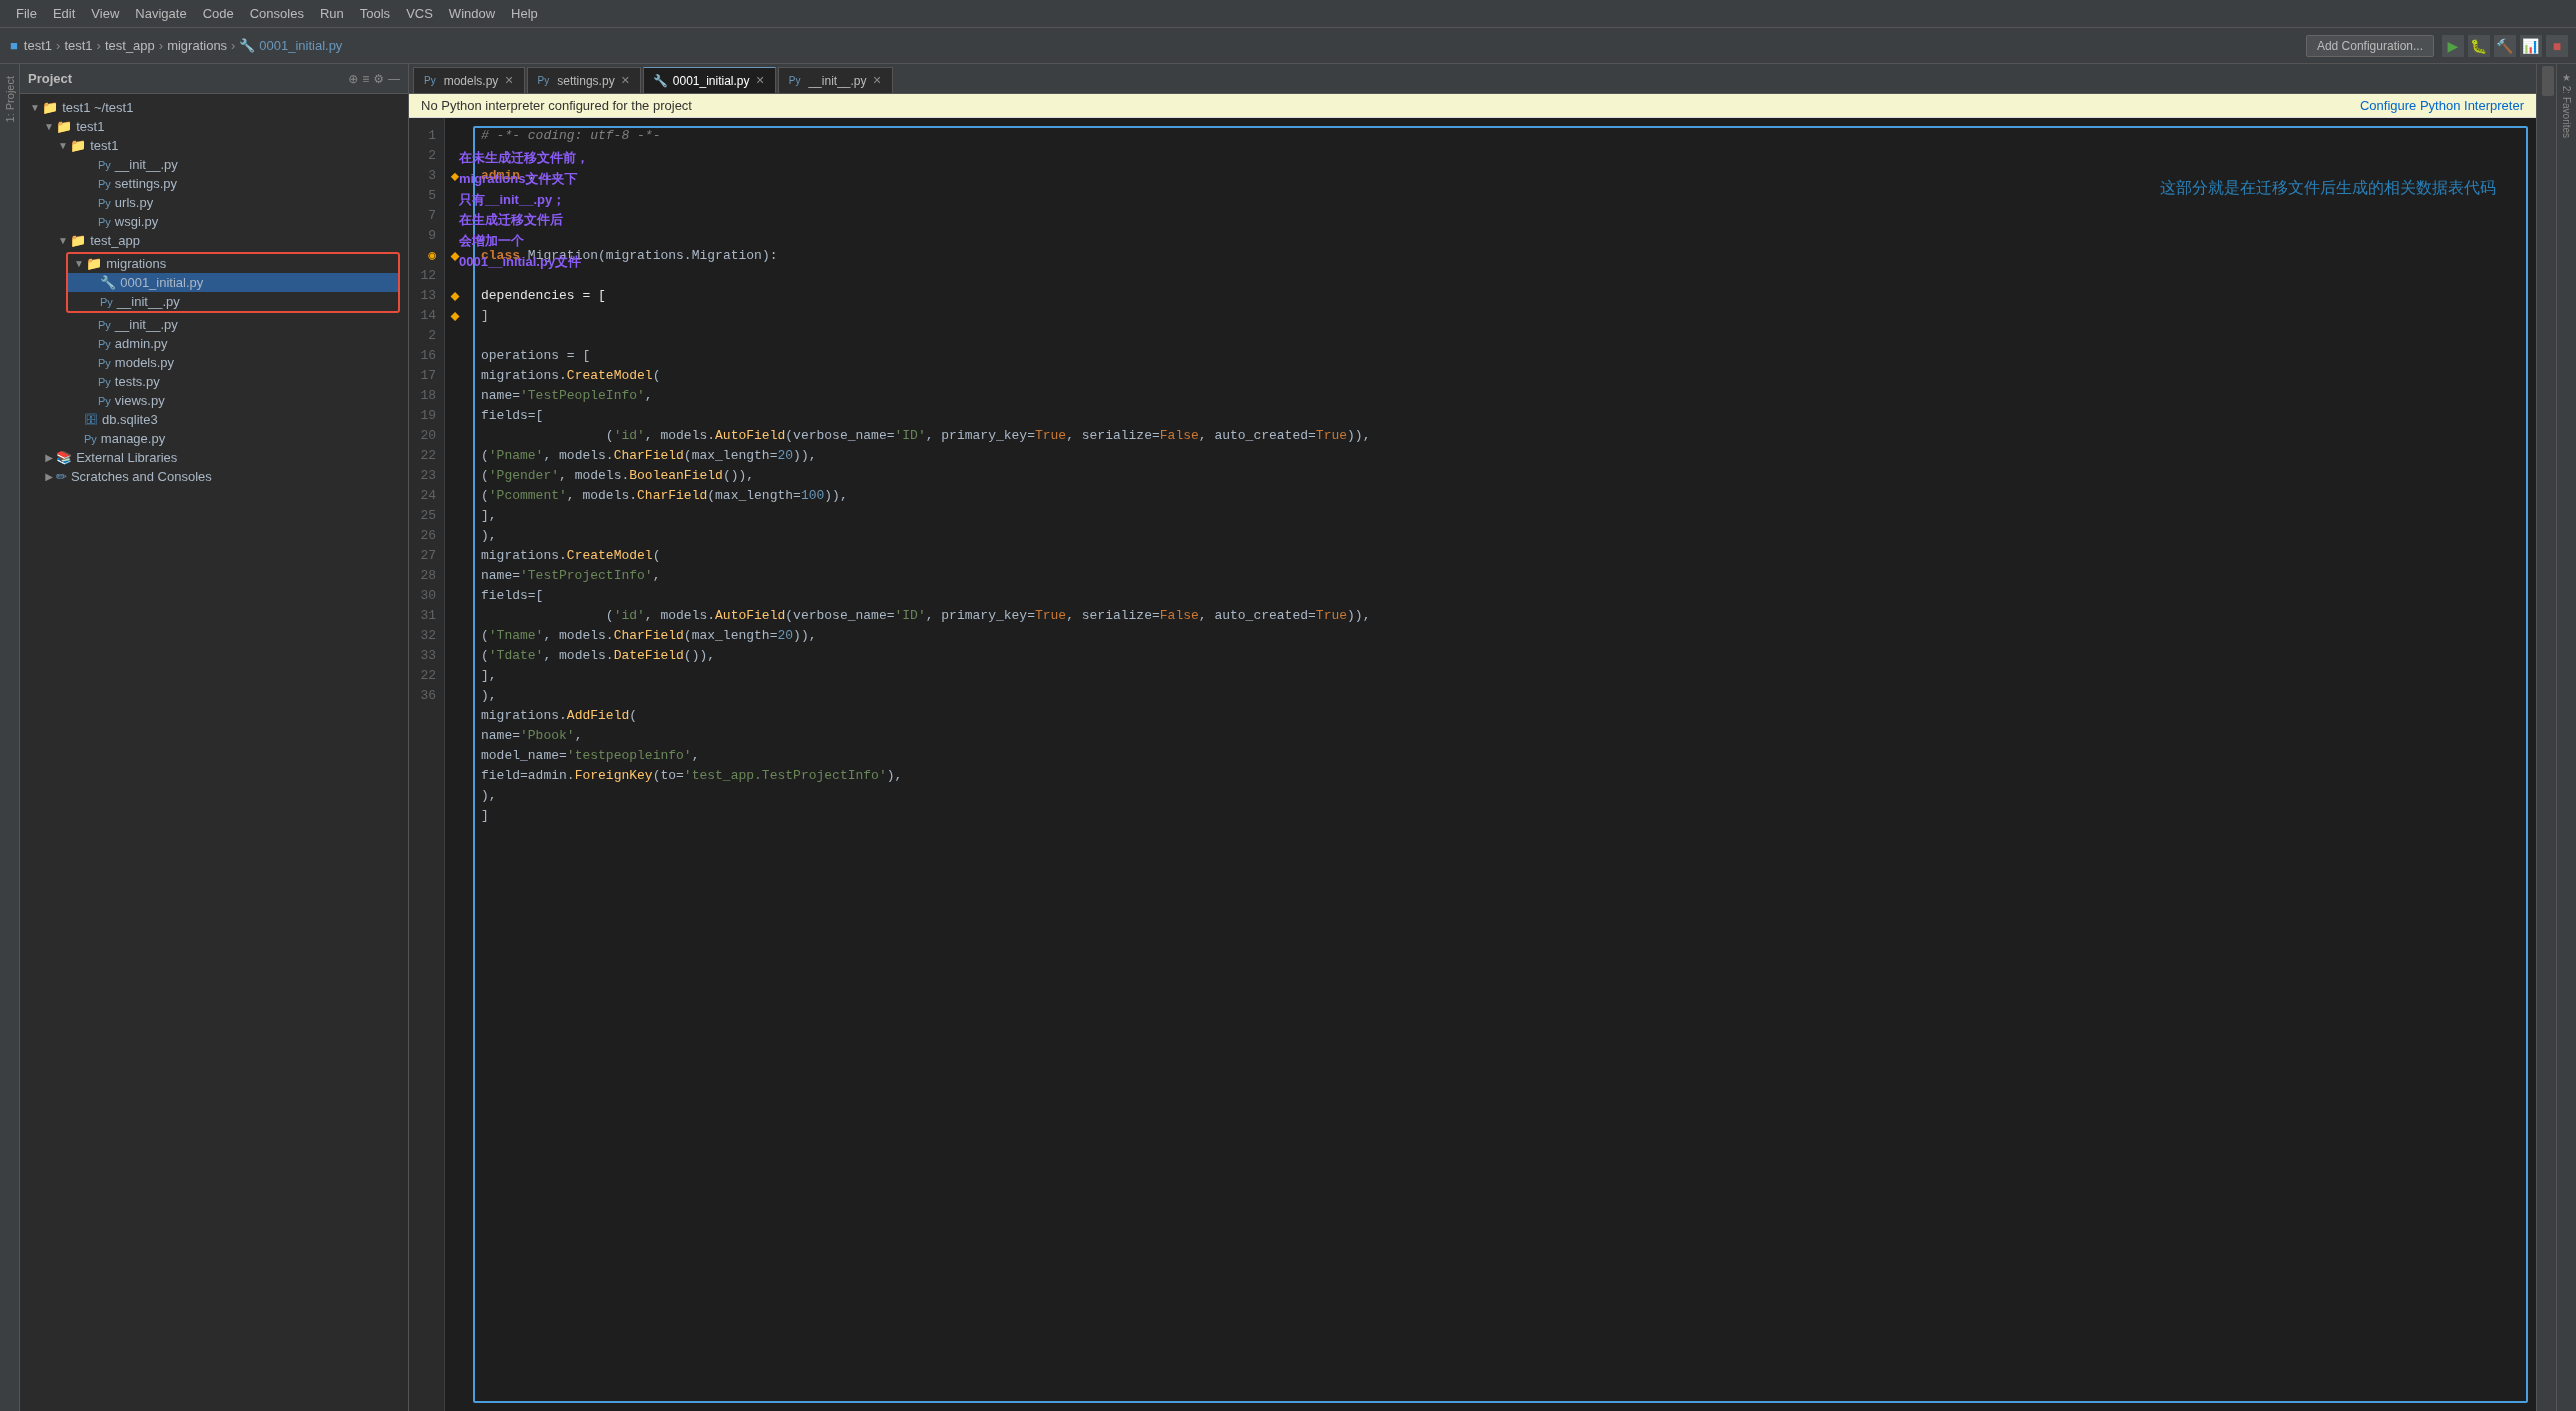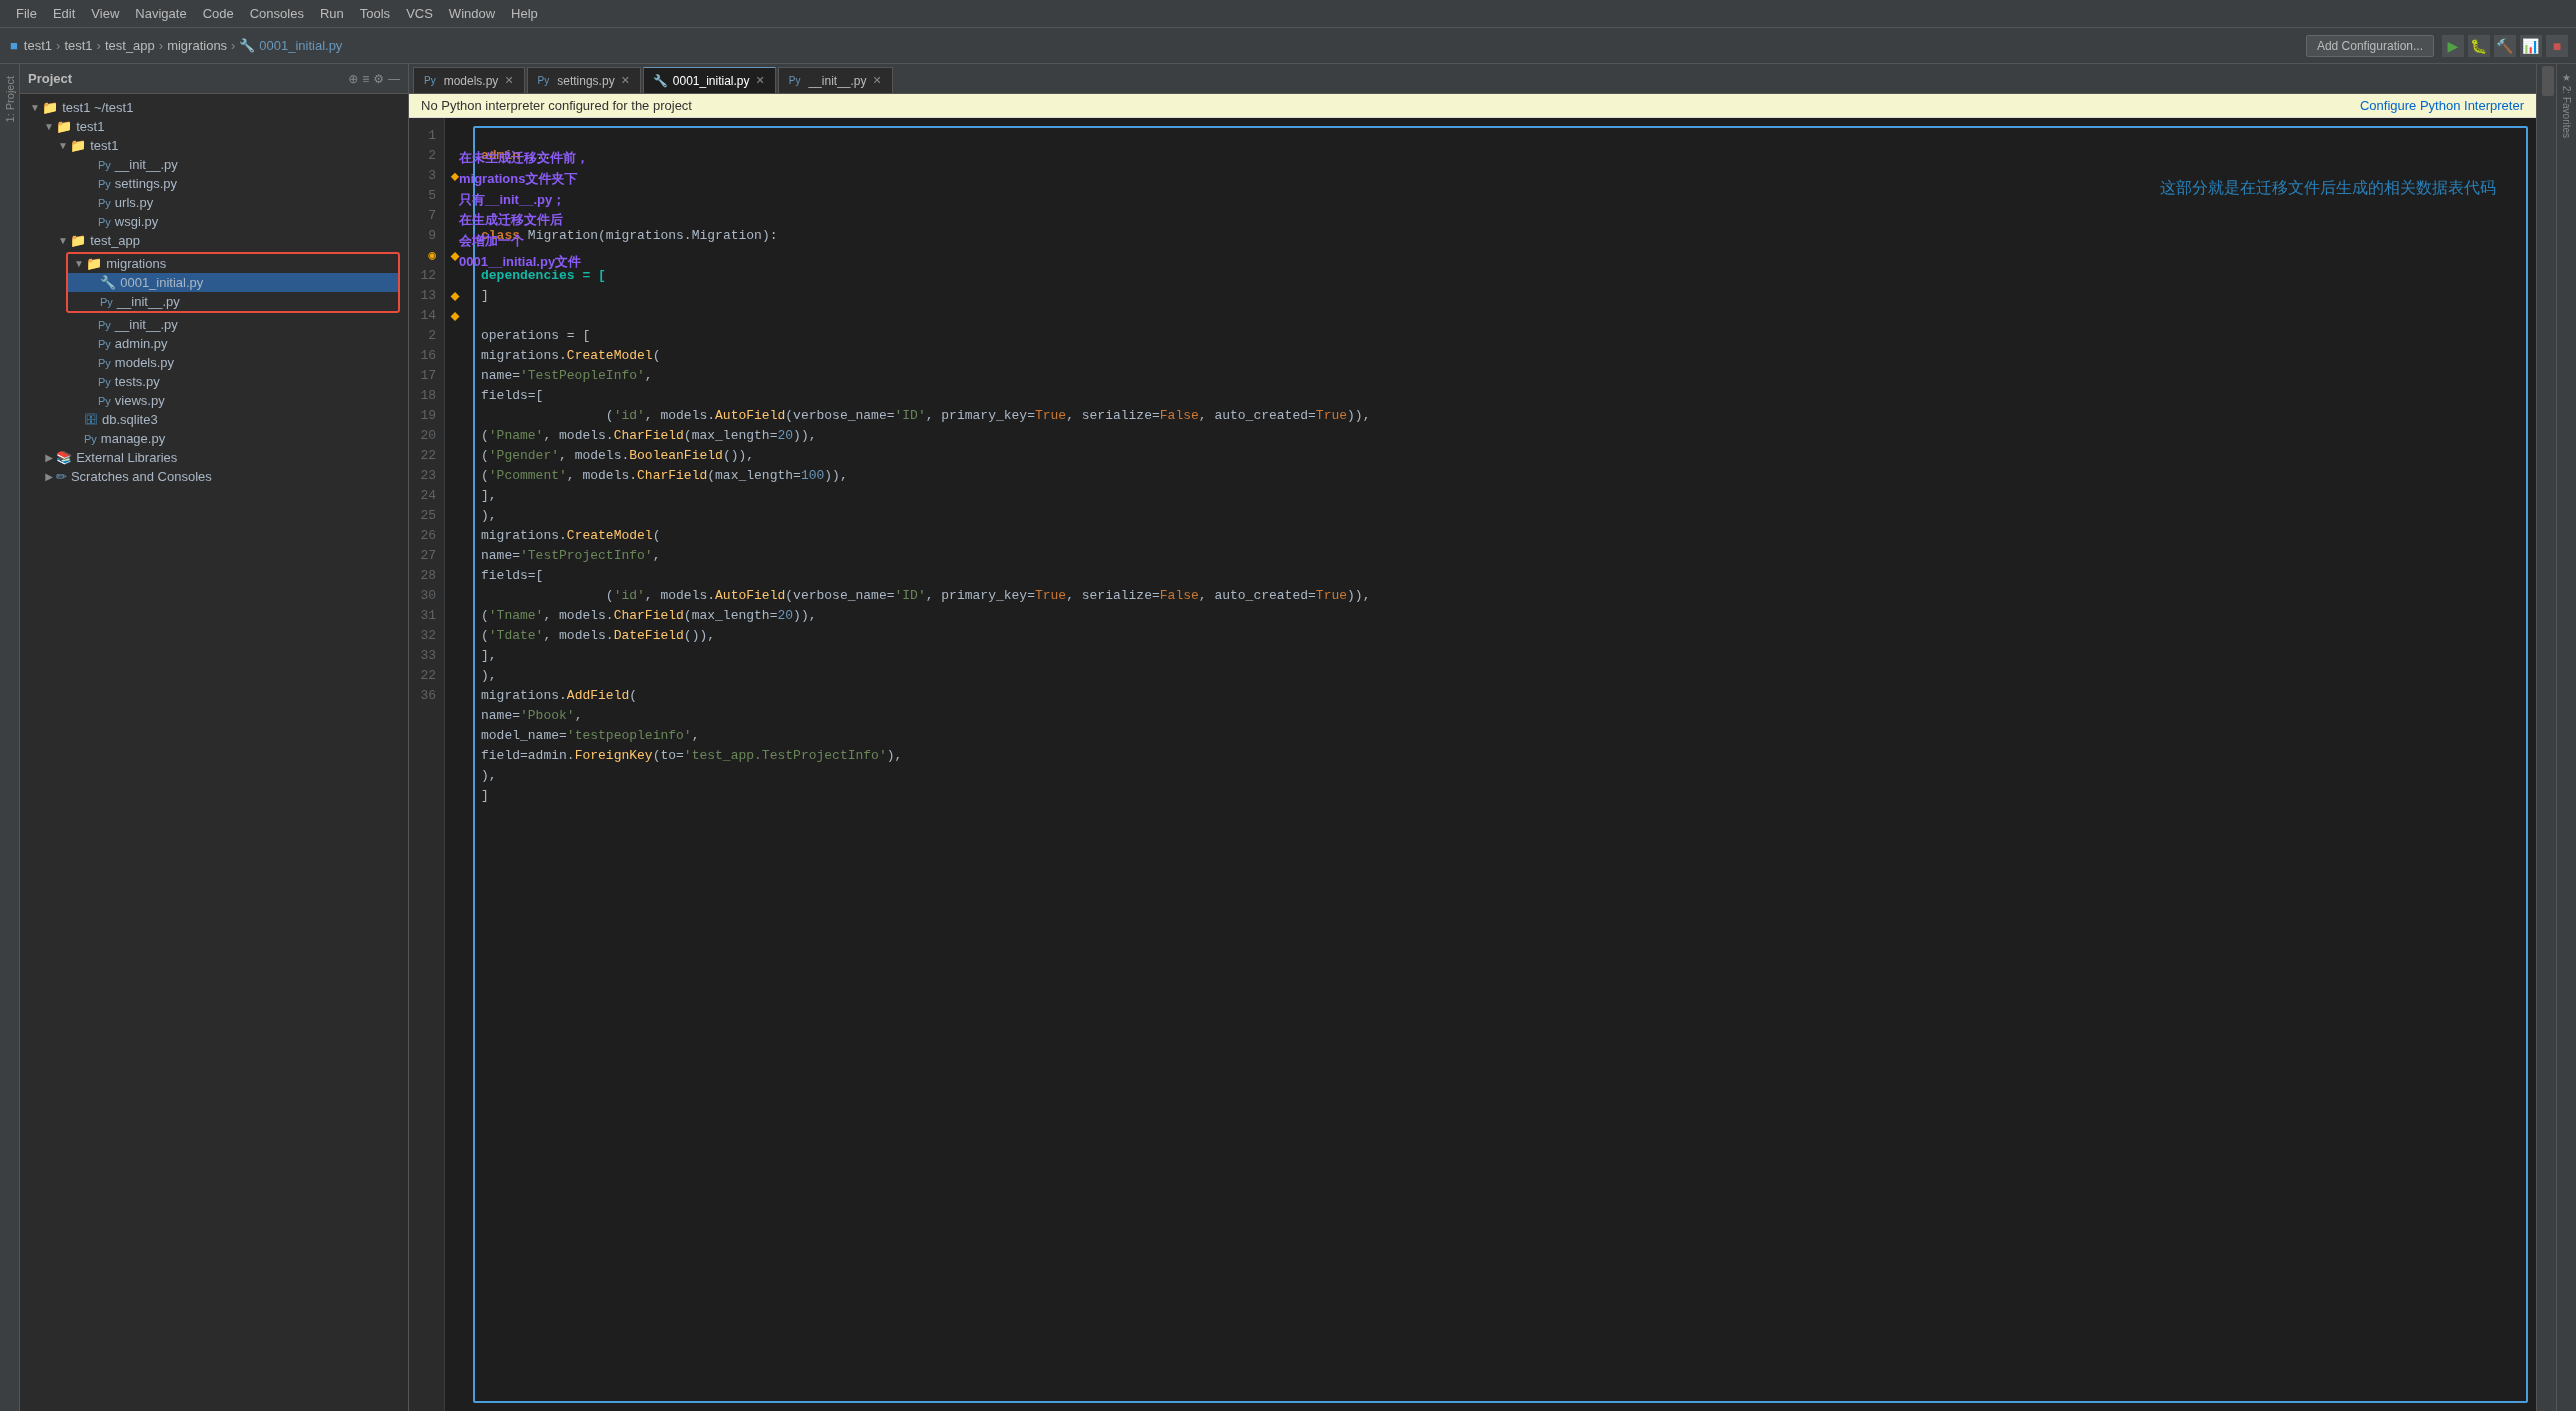--- a/index.html
+++ b/index.html
@@ -346,28 +346,29 @@
         <div style="height:20px;"></div>
         <div style="height:20px; line-height:20px; text-align:center; color:#f0a500;">⬥</div>
         <div style="height:20px;"></div>
         <div style="height:20px; line-height:20px; text-align:center; color:#f0a500;">⬥</div>
         <div style="height:20px; line-height:20px; text-align:center; color:#f0a500;">⬥</div>
       </div>
 
       <div class="code-content-wrapper" style="flex:1; position:relative; overflow:hidden; background:#1e1e1e;">
         <div class="blue-box"></div>
         <div class="code-content">
+          <div><span class="comment"># -*- coding: utf-8 -*-</span></div>
           <div>&nbsp;</div>
           <div><span class="kw">admin</span> <span style="color:#a9b7c6;">...</span></div>
           <div>&nbsp;</div>
           <div>&nbsp;</div>
           <div>&nbsp;</div>
           <div><span class="kw">class</span> <span style="color:#a9b7c6;">Migration</span><span style="color:#a9b7c6;">(</span><span style="color:#a9b7c6;">migrations.Migration</span><span style="color:#a9b7c6;">):</span></div>
           <div>&nbsp;</div>
-          <div><span style="color:#14b8a6;font-weight:bold;">    dependencies = [</span></div>
+          <div><span style="color:#e5e5e5;">    dependencies = [</span></div>
           <div><span style="color:#a9b7c6;">    ]</span></div>
           <div>&nbsp;</div>
           <div><span style="color:#a9b7c6;">    operations = [</span></div>
           <div><span style="color:#a9b7c6;">        migrations.</span><span class="fn">CreateModel</span><span style="color:#a9b7c6;">(</span></div>
           <div><span style="color:#a9b7c6;">            name=</span><span class="str">'TestPeopleInfo'</span><span style="color:#a9b7c6;">,</span></div>
           <div><span style="color:#a9b7c6;">            fields=[</span></div>
           <div style="white-space:pre;"><span style="color:#a9b7c6;">                (</span><span class="str">'id'</span><span style="color:#a9b7c6;">, models.</span><span class="fn">AutoField</span><span style="color:#a9b7c6;">(verbose_name=</span><span class="str">'ID'</span><span style="color:#a9b7c6;">, primary_key=</span><span style="color:#cc7832;">True</span><span style="color:#a9b7c6;">, serialize=</span><span style="color:#cc7832;">False</span><span style="color:#a9b7c6;">, auto_created=</span><span style="color:#cc7832;">True</span><span style="color:#a9b7c6;">)),</span></div>
           <div><span style="color:#a9b7c6;">                (</span><span class="str">'Pname'</span><span style="color:#a9b7c6;">, models.</span><span class="fn">CharField</span><span style="color:#a9b7c6;">(max_length=</span><span class="num">20</span><span style="color:#a9b7c6;">)),</span></div>
           <div><span style="color:#a9b7c6;">                (</span><span class="str">'Pgender'</span><span style="color:#a9b7c6;">, models.</span><span class="fn">BooleanField</span><span style="color:#a9b7c6;">()),</span></div>
           <div><span style="color:#a9b7c6;">                (</span><span class="str">'Pcomment'</span><span style="color:#a9b7c6;">, models.</span><span class="fn">CharField</span><span style="color:#a9b7c6;">(max_length=</span><span class="num">100</span><span style="color:#a9b7c6;">)),</span></div>

